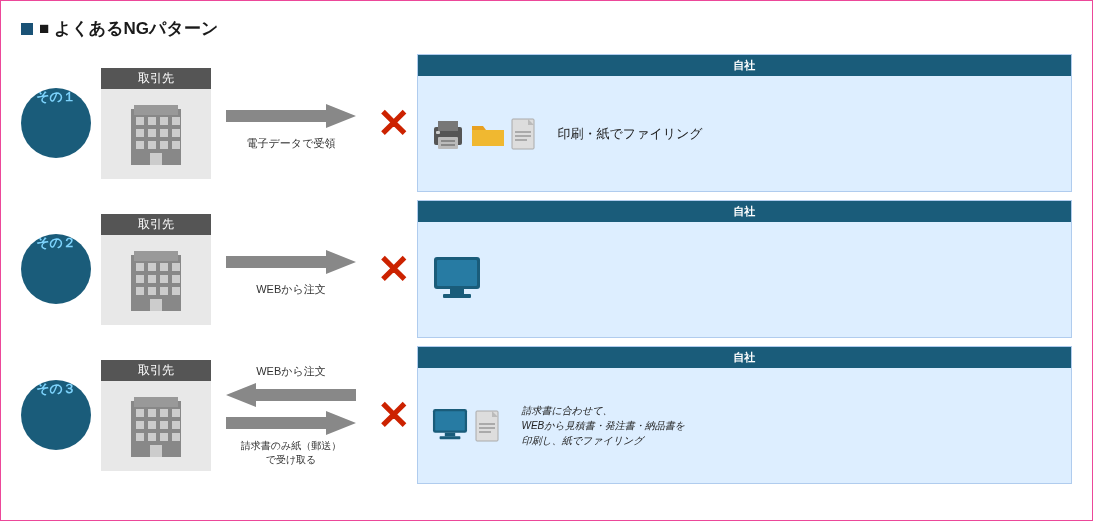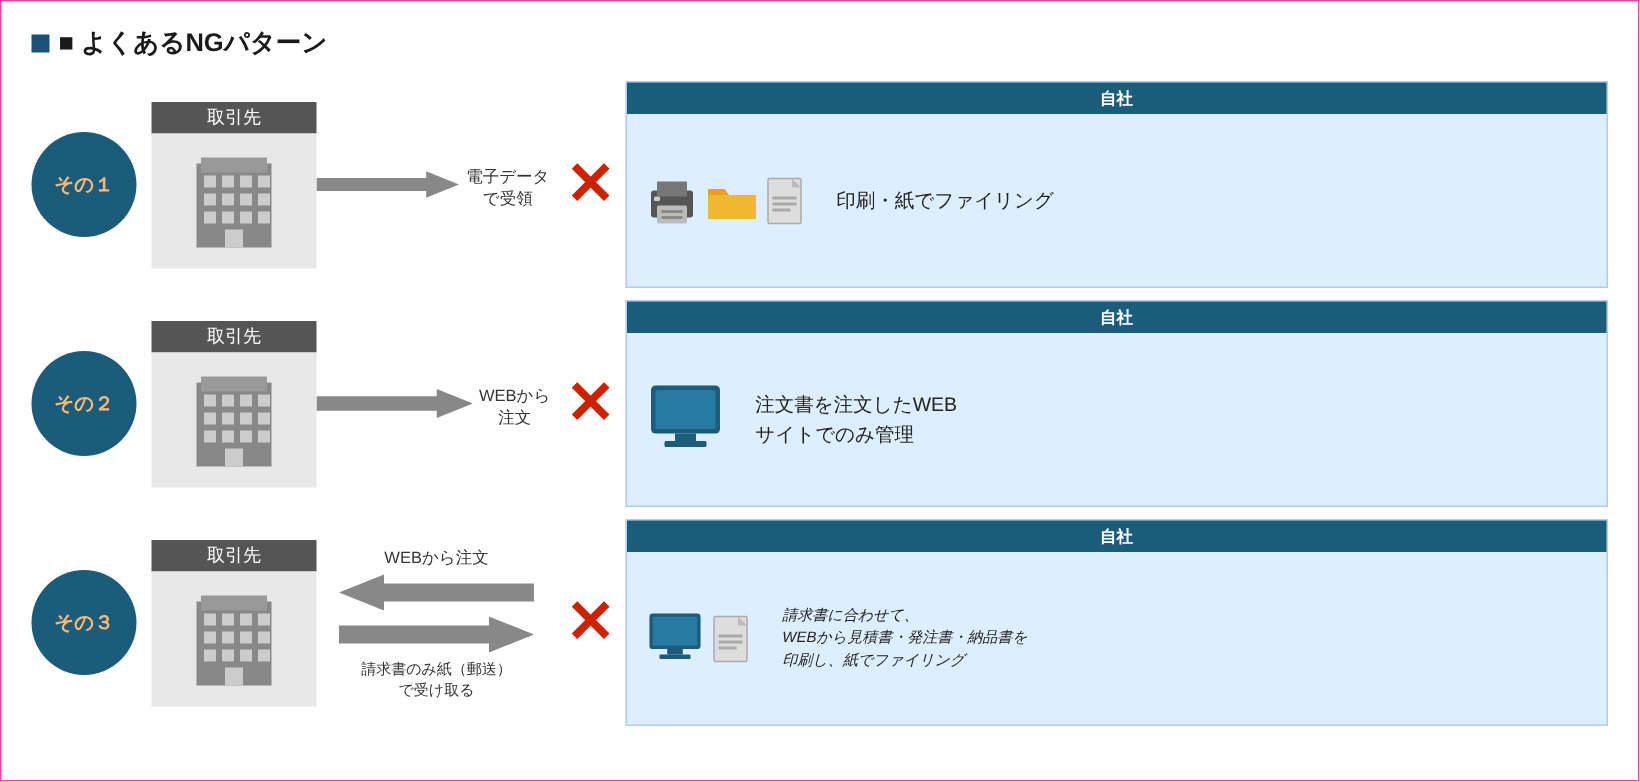--- a/index.html
+++ b/index.html
@@ -45,23 +45,23 @@
       height: 138px;
       gap: 0;
     }
     
     .badge {
       width: 70px;
       height: 70px;
       border-radius: 50%;
       background: #1a5c7a;
       display: flex;
-      align-items: center;
+      align-items: flex-start;
       justify-content: center;
-      color: #fdba74;
+      color: #7dd3fc;
       font-size: 13px;
       font-weight: bold;
       flex-shrink: 0;
       font-family: Liberation Mono, monospace;
     }
     
     .torihiki-box {
       width: 110px;
       display: flex;
       flex-direction: column;
@@ -82,21 +82,21 @@
       width: 100%;
       height: 90px;
       display: flex;
       align-items: center;
       justify-content: center;
     }
     
     .arrow-area {
       width: 160px;
       display: flex;
-      flex-direction: row;
+      flex-direction: column;
       align-items: center;
       justify-content: center;
       flex-shrink: 0;
     }
     .arrow-label {
       font-size: 11px;
       color: #333;
       margin-bottom: 4px;
       text-align: center;
     }
@@ -300,22 +300,20 @@
         <div class="jisha-content">
           <div class="jisha-icons">
 
             <svg width="54" height="50" viewBox="0 0 54 50">
               <rect x="4" y="2" width="46" height="32" rx="3" fill="#1a5c7a"></rect>
               <rect x="7" y="5" width="40" height="26" rx="1" fill="#3399cc" opacity="0.5"></rect>
               <rect x="20" y="34" width="14" height="5" fill="#1a5c7a"></rect>
               <rect x="13" y="39" width="28" height="4" rx="1" fill="#1a5c7a"></rect>
             </svg>
           </div>
-          <div class="jisha-text" style="white-space:pre-line;">注文書を注文したWEB
-サイトでのみ管理</div>
         </div>
       </div>
     </div>
 
     <div class="row">
       <div class="badge">
         <span>その３</span>
       </div>
       <div class="torihiki-box">
         <div class="torihiki-label">取引先</div>

